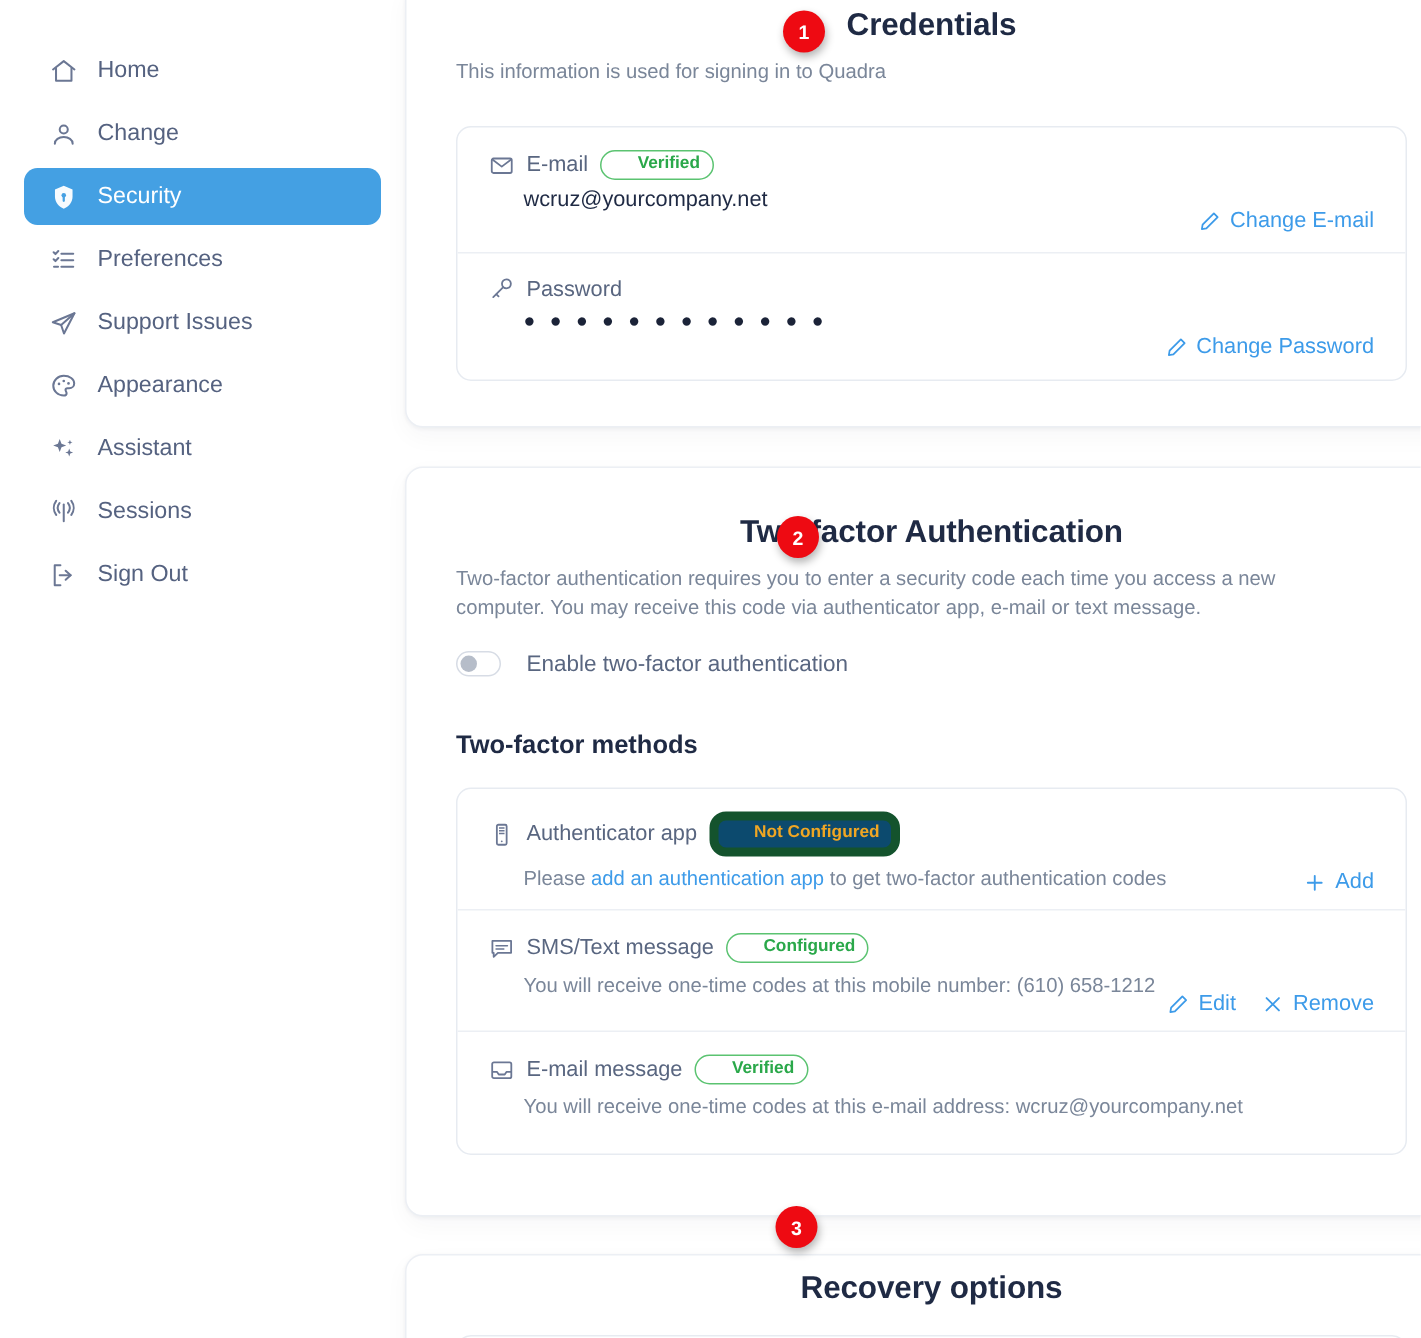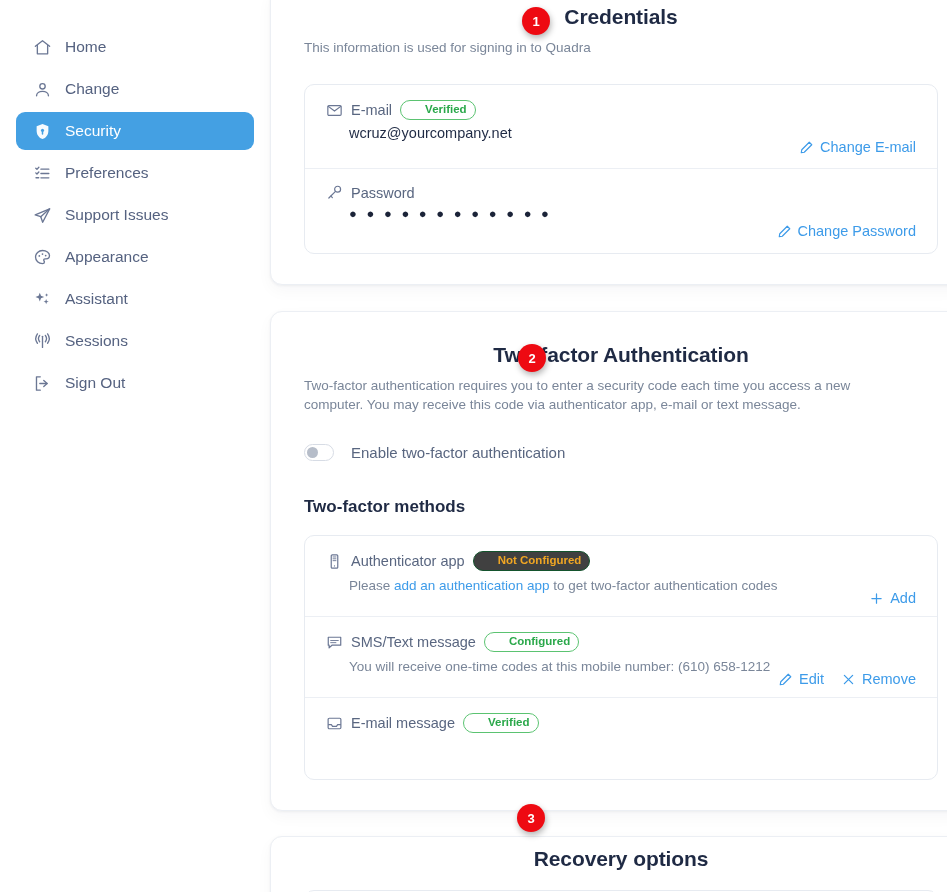--- a/index.html
+++ b/index.html
@@ -149,21 +149,21 @@
   .badge {
     display: inline-block;
     padding: 1px 8px 2px 24px;
     border-radius: 11px;
     font-size: 11.5px;
     line-height: 15px;
     font-weight: bold;
     white-space: nowrap;
   }
   .badge.green { color: #2aa84a; border: 1px solid #5bc371; background: #fff; }
-  .badge.amber { color: #f0a623; border: 1px solid #14532d; background: #404040; }
+  .badge.amber { color: #f0a623; border: 6px solid #14532d; background: #0c4a6e; }
 
   
   .row-actions {
     position: absolute;
     right: 21px;
     top: 14px;
     display: flex;
     align-items: center;
     gap: 17px;
     margin-top: 40px;
@@ -395,21 +395,21 @@
           </div>
         </div>
 
       </div>
     </div>
 
     <div class="card" id="card-twofactor">
       <h2 class="section-title">Two-factor Authentication</h2>
       <p class="section-sub" style="max-width:600px;">Two-factor authentication requires you to enter a security code each time you access a new computer. You may receive this code via authenticator app, e-mail or text message.</p>
 
-      <div class="toggle-wrap" style="margin-top:30px;align-items:center;">
+      <div class="toggle-wrap" style="margin-top:20px;align-items:center;">
         <span class="toggle">
           <span class="knob"></span>
         </span>
         <span class="toggle-label">Enable two-factor authentication</span>
       </div>
 
       <h3 class="sub-head" style="margin-top:36px;">Two-factor methods</h3>
 
       <div class="panel" style="margin-top:18px;">
 
@@ -476,20 +476,21 @@
           <div class="row-head">
             <span class="row-ico">
               <svg width="17" height="17" viewBox="0 0 24 24" fill="none" stroke="currentColor" stroke-width="1.7" stroke-linejoin="round">
                   <rect x="3" y="4.6" width="18" height="14.8" rx="1.6"></rect>
                   <path d="M3 13.6h4.6l1.6 2.4h5.6l1.6-2.4H21"></path>
                 </svg>
             </span>
             <span class="row-title">E-mail message</span>
             <span class="badge green">Verified</span>
           </div>
+          <div class="row-desc">You will receive one-time codes at this e-mail address: wcruz@yourcompany.net</div>
         </div>
 
       </div>
     </div>
 
     <div class="card" id="card-recovery">
       <h2 class="section-title">Recovery options</h2>
 
       <div class="panel" style="margin-top:19px;">
         <div class="panel-row" style="height:81px;">

